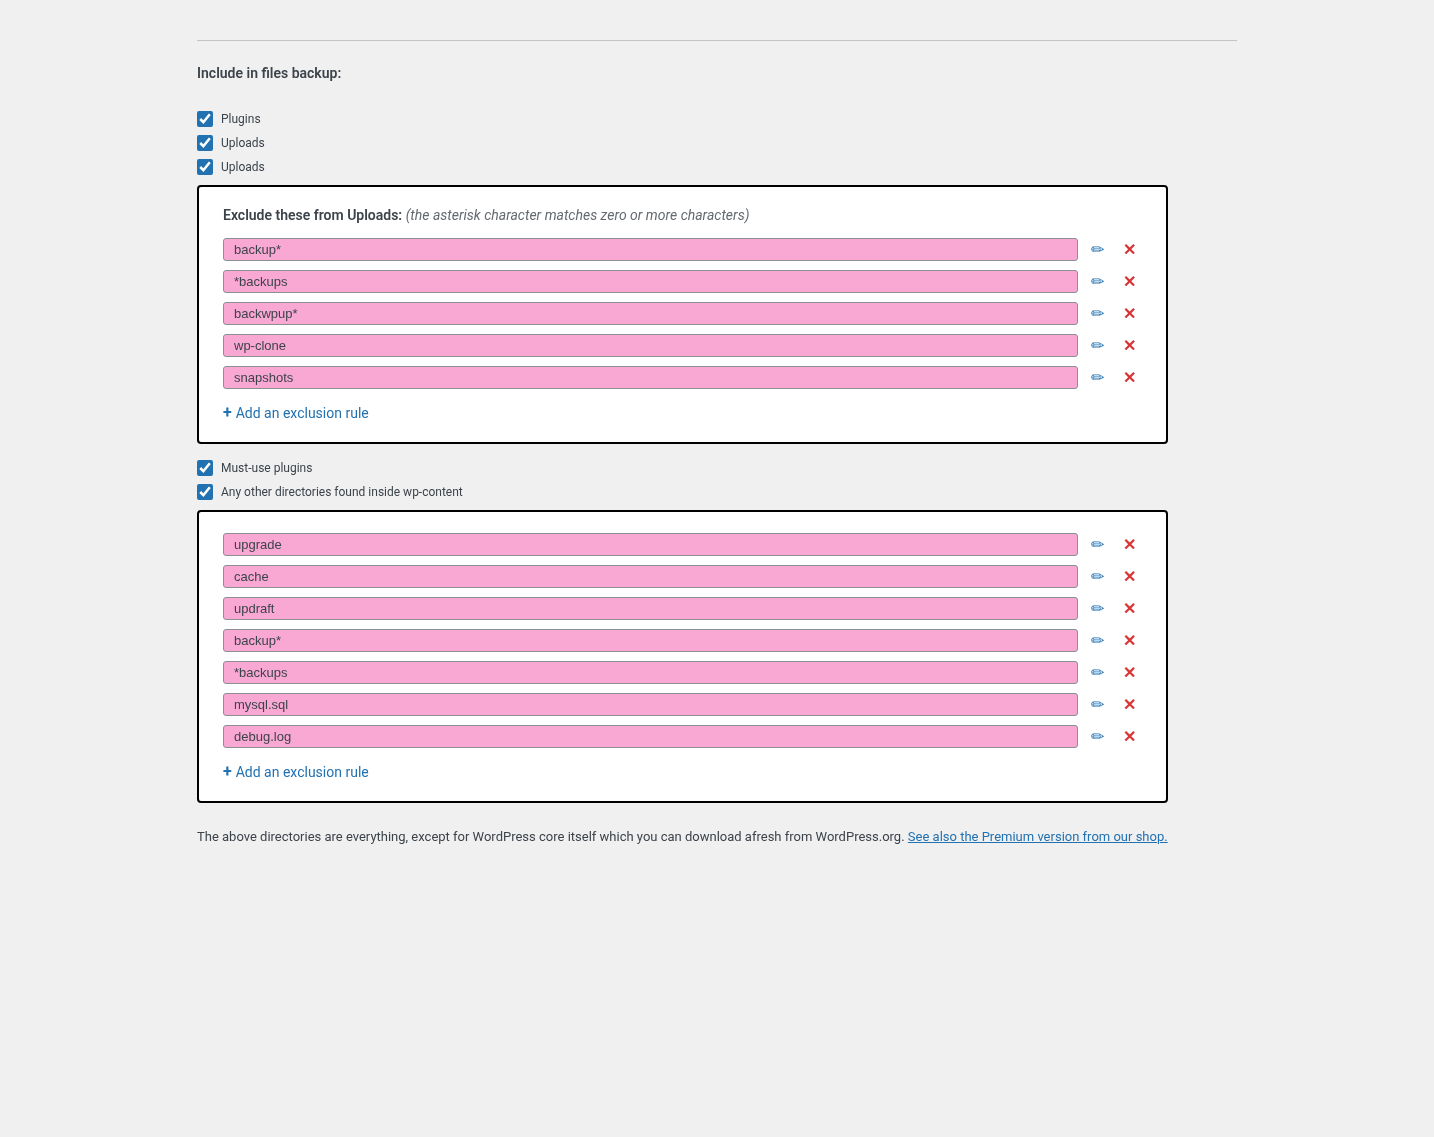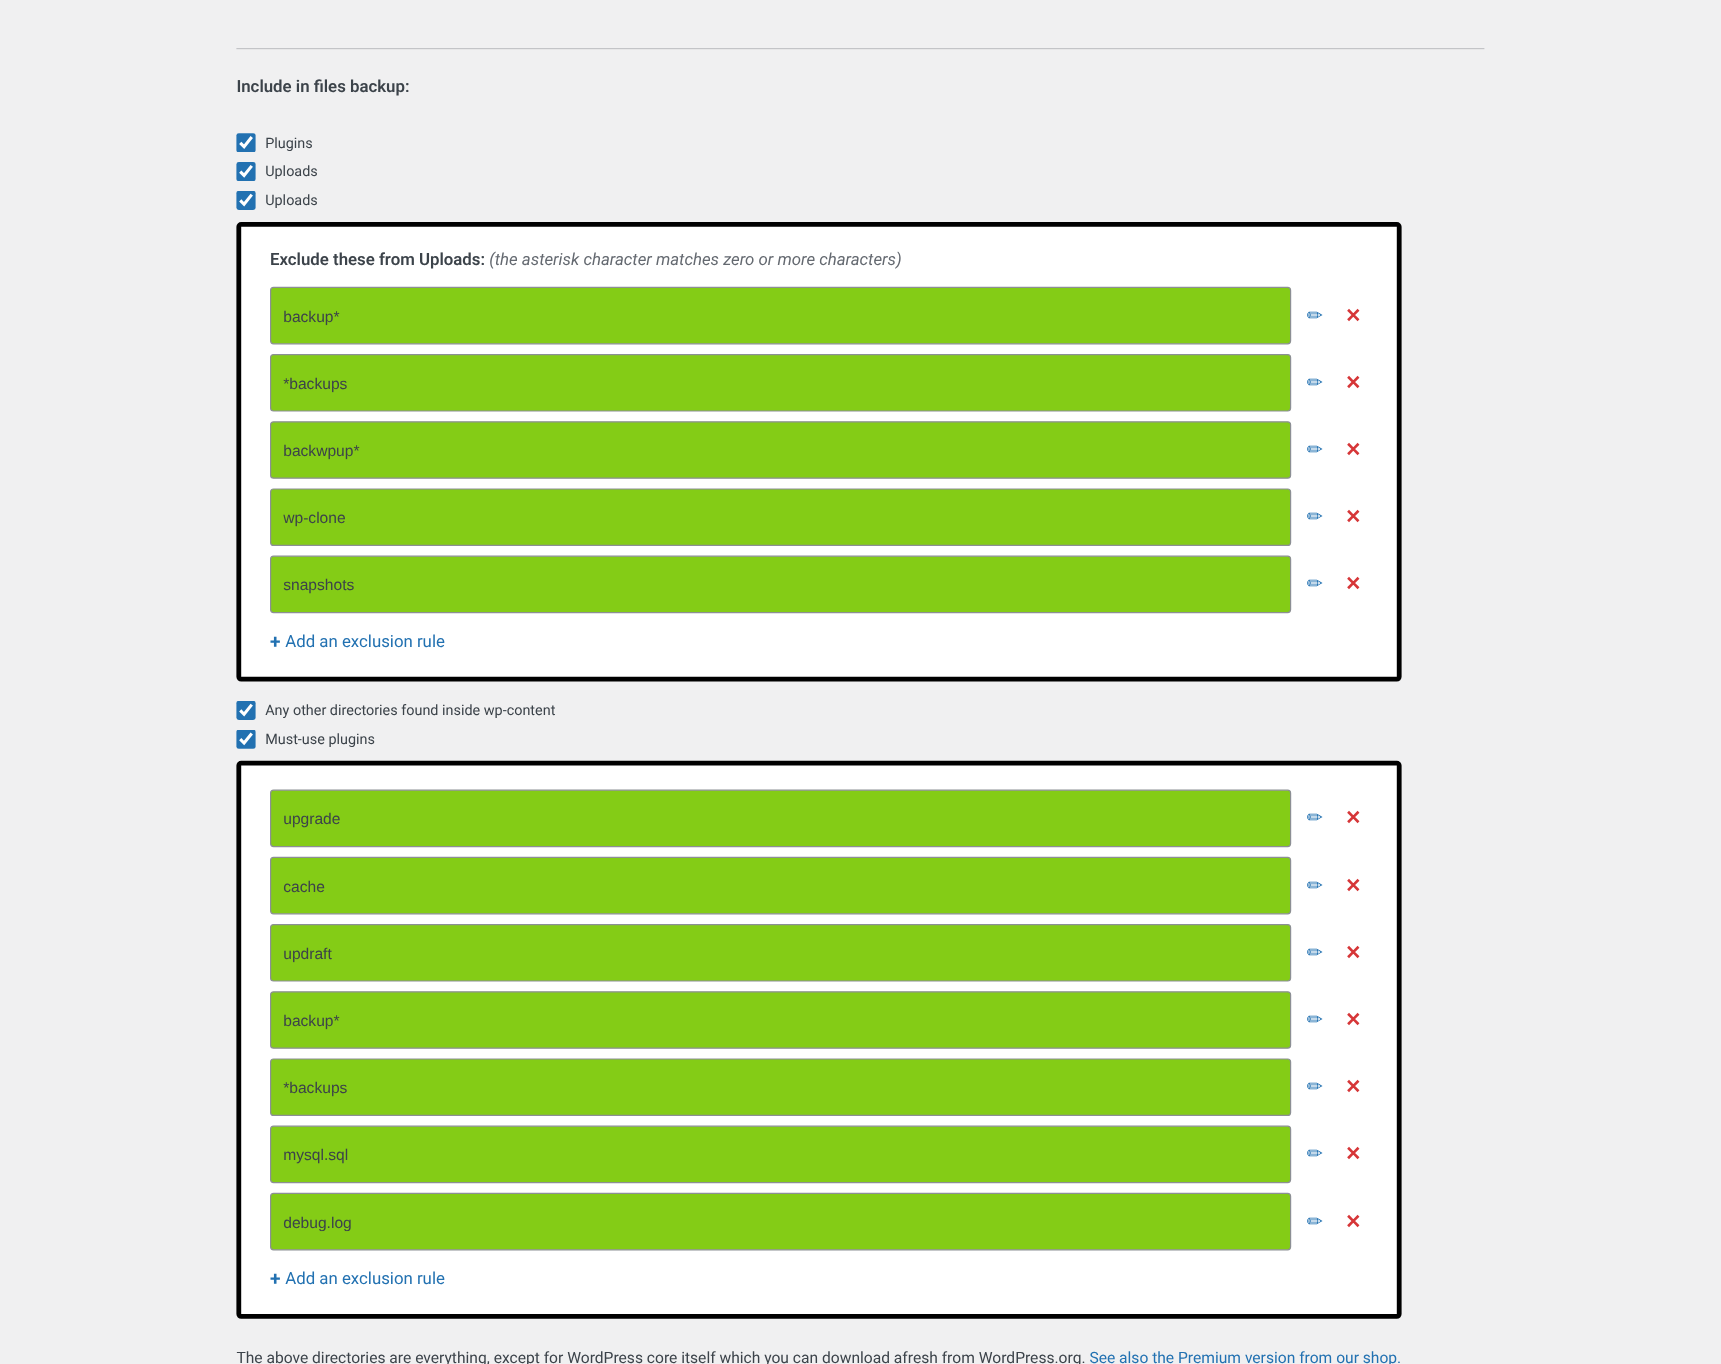--- a/index.html
+++ b/index.html
@@ -42,21 +42,21 @@
       accent-color: #2271b1;
       cursor: pointer;
     }
     .checkbox-item label {
       font-size: 12px;
       color: #3c434a;
       cursor: pointer;
     }
     .exclusion-box {
       background: #fff;
-      border: 4px solid #000000;
+      border: 2px solid #000000;
       border-radius: 4px;
       padding: 20px 24px;
       margin-top: 10px;
       margin-bottom: 16px;
     }
     .exclusion-title {
       font-size: 14px;
       margin-bottom: 14px;
       color: #3c434a;
     }
@@ -73,22 +73,22 @@
       gap: 8px;
       margin-bottom: 8px;
     }
     .exclusion-row input[type="text"] {
       flex: 1;
       padding: 4px 10px;
       border: 1px solid #8c8f94;
       border-radius: 3px;
       font-size: 13px;
       color: #3c434a;
-      background: #84cc16;
-      height: 48px;
+      background: #f9a8d4;
+      height: 23px;
     }
     .icon-btn {
       background: none;
       border: none;
       cursor: pointer;
       padding: 2px;
       display: flex;
       align-items: center;
       justify-content: center;
       width: 24px;
@@ -212,26 +212,26 @@
         </div>
 
         <a href="#" class="add-rule-link">
           <span class="add-rule-plus">+</span>
           <span>Add an exclusion rule</span>
         </a>
       </div>
 
       <div class="section-gap">
         <div class="checkbox-item">
+          <input type="checkbox" id="cb-must-use" checked="" style="">
+          <label for="cb-must-use">Must-use plugins</label>
+        </div>
+        <div class="checkbox-item">
           <input type="checkbox" id="cb-other-dirs" checked="" style="">
           <label for="cb-other-dirs">Any other directories found inside wp-content</label>
-        </div>
-        <div class="checkbox-item">
-          <input type="checkbox" id="cb-must-use" checked="" style="">
-          <label for="cb-must-use">Must-use plugins</label>
         </div>
       </div>
 
       <div class="exclusion-box">
 
         <div class="exclusion-row">
           <input type="text" value="upgrade" style="">
           <button class="icon-btn">
             <span class="edit-icon">✏</span>
           </button>

